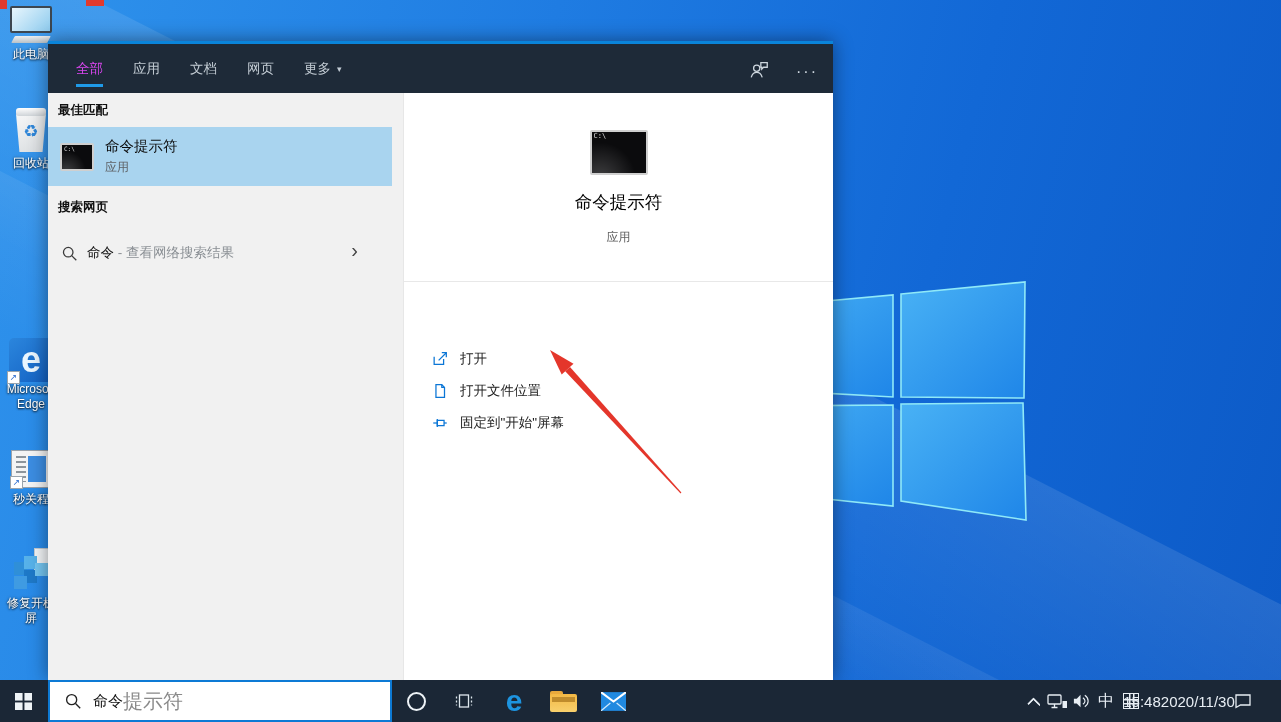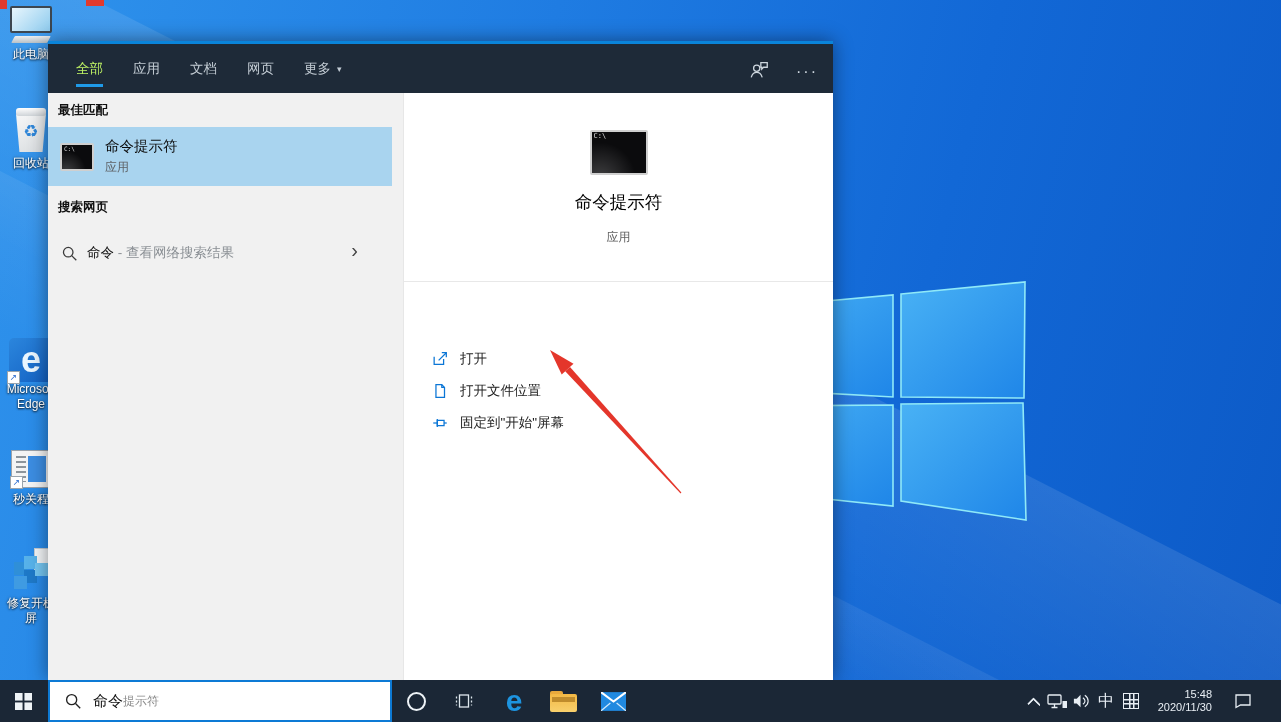--- a/index.html
+++ b/index.html
@@ -70,21 +70,21 @@
 
   
   .panel { position:absolute; left:48px; top:41px; width:785px; height:639px; z-index:5;
            box-shadow:0 0 18px rgba(0,0,0,.45); }
   .panel-topline { position:absolute; left:0; top:0; width:100%; height:3px; background:#0a84da; }
   .panel-header { position:absolute; left:0; top:3px; width:100%; height:49px; background:#1e2a38;
                   display:flex; align-items:center; }
   .tabs { display:flex; margin-left:13px; height:100%; }
   .tab { position:relative; padding:0 15px; display:flex; align-items:center; font-size:13.5px;
          color:#c3ccd4; cursor:default; }
-  .tab.active { color:#bef264; }
+  .tab.active { color:#d946ef; }
   .tab.active::after { content:""; position:absolute; left:15px; right:15px; bottom:6px; height:3px;
                        background:#1f9ae8; }
   .tab .dd { font-size:9px; margin-left:6px; color:#c3ccd4; }
   .hdr-right { position:absolute; right:0; top:3px; height:49px; display:flex; align-items:center; }
   .hdr-ic { width:44px; text-align:center; color:#cdd6de; }
   .hdr-dots { font-size:16px; letter-spacing:2px; width:52px; text-align:center; color:#cdd6de; }
 
   .panel-body { position:absolute; left:0; top:52px; width:100%; bottom:0; display:flex; }
   .col-left { width:355px; height:100%; background:#f1f1f1; position:relative; }
   .col-right { flex:1; height:100%; background:#ffffff; border-left:1px solid #e7e7e7; position:relative; }
@@ -125,42 +125,42 @@
 
   
   .taskbar { position:absolute; left:0; bottom:0; width:1281px; height:42px; background:#1b2736;
              z-index:10; }
   .startbtn { position:absolute; left:0; top:0; width:47px; height:42px; display:flex;
               align-items:center; justify-content:center; }
   .tb-search { position:absolute; left:48px; top:0; width:344px; height:42px; background:#fff;
                border:2px solid #0d7ad5; display:flex; align-items:center; }
   .tb-search svg { margin-left:14px; }
   .tb-search .typed { margin-left:11px; font-size:15px; color:#111; }
-  .tb-search .suggest { font-size:12px; color:#8a8a8a; }
+  .tb-search .suggest { font-size:20px; color:#8a8a8a; }
   .tb-btn { position:absolute; top:0; width:34px; height:42px; display:flex; align-items:center;
             justify-content:center; }
   .cortana-ring { width:19px; height:19px; border:2.5px solid #eef3f7; border-radius:50%; }
   .edge-e { color:#1d94e0; font-size:30px; font-weight:bold; line-height:30px; }
   .tb-folder { position:relative; width:27px; height:21px; }
   .tb-folder .bk { position:absolute; left:0; top:0; width:13px; height:6px; background:#e8a93c;
                    border-radius:2px 2px 0 0; }
   .tb-folder .fr { position:absolute; left:0; top:3px; width:27px; height:18px;
                    background:linear-gradient(#f3b844,#f8d06d); border-radius:2px; }
   .tb-folder .op { position:absolute; left:2px; top:6px; width:23px; height:5px; background:#c08c2c; }
 
   .tray-item { position:absolute; top:0; height:42px; display:flex; align-items:center;
                justify-content:center; color:#e8eef4; }
   .ime-zh { font-size:16px; }
   .ime-grid { width:16px; height:16px; border:1.5px solid #e8eef4;
      background:
        linear-gradient(#e8eef4,#e8eef4) 4.5px 0/1.5px 100% no-repeat,
        linear-gradient(#e8eef4,#e8eef4) 9px 0/1.5px 100% no-repeat,
        linear-gradient(#e8eef4,#e8eef4) 0 4.5px/100% 1.5px no-repeat,
        linear-gradient(#e8eef4,#e8eef4) 0 9px/100% 1.5px no-repeat; }
-  .clock { flex-direction:column; line-height:13px; font-size:11px;align-items:flex-end; }
+  .clock { flex-direction:row; line-height:13px; font-size:15px; }
 </style>
 </head>
 <body>
 
 <div class="screen">
 
   <div class="beam beam1"></div>
   <div class="beam beam2"></div>
 
   <svg class="win-logo" viewBox="0 0 230 270">

